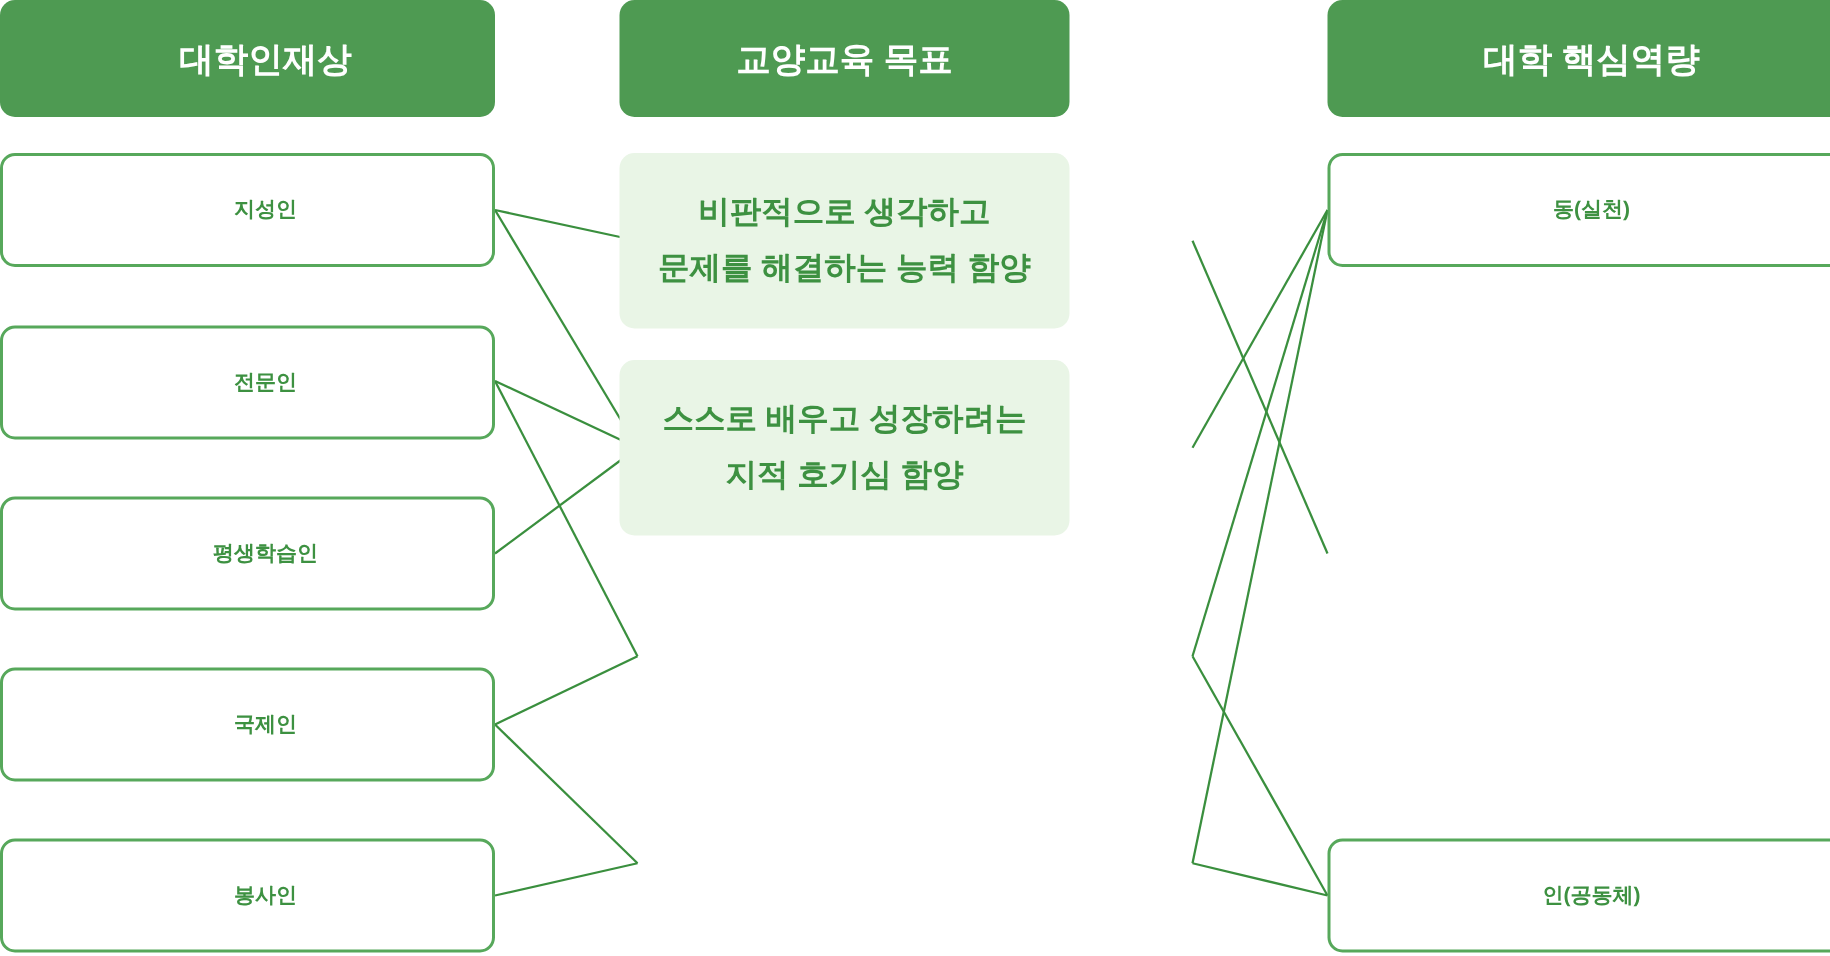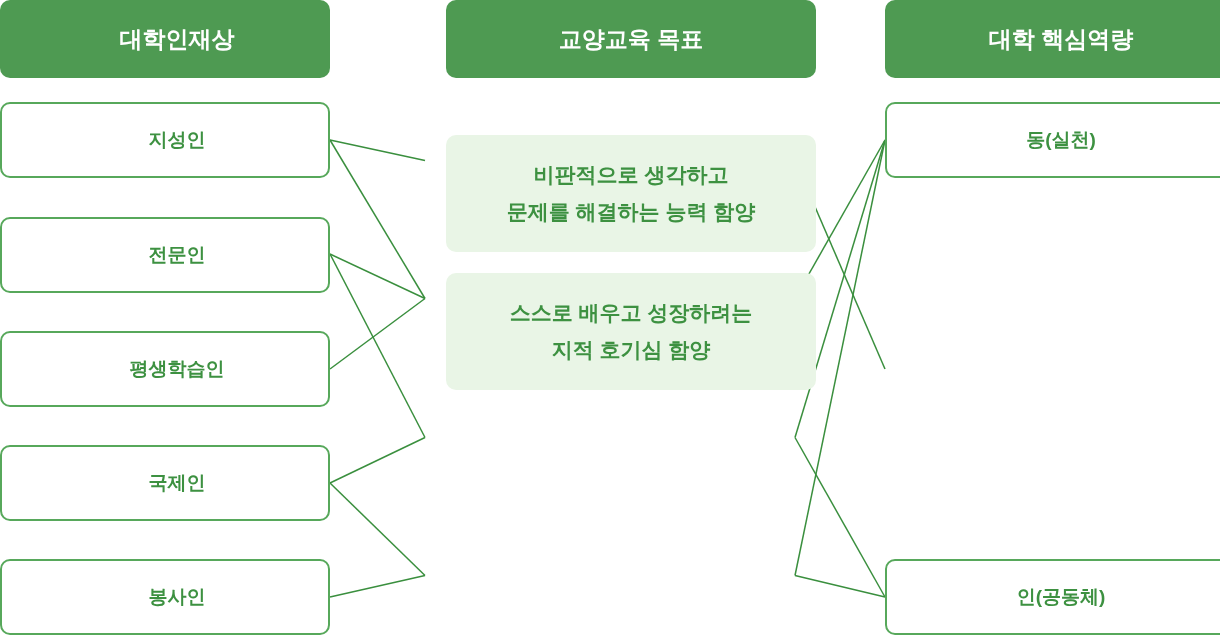--- a/index.html
+++ b/index.html
@@ -4,46 +4,45 @@
 <style>
   html,body{margin:0;padding:0;background:#ffffff;}
   .diagram{
     position:relative;
     width:1220px;height:637px;
     font-family:"Liberation Sans","DejaVu Sans",sans-serif;
     overflow:hidden;
   }
   .lines{position:absolute;left:0;top:0;width:1220px;height:637px;pointer-events:none;}
   .c1{left:0;width:330px;padding-left:24px;}
-  .c2{left:446px;width:370px;}
+  .c2{left:413px;width:300px;}
   .c3{left:885px;width:352px;}
   .header{
     position:absolute;top:0;height:78px;
     background:#4e9a52;color:#ffffff;
     border-radius:10px;
     font-size:23px;font-weight:700;
     display:flex;align-items:center;justify-content:center;
     box-sizing:border-box;
   }
   .white-box{
     position:absolute;height:76px;
     background:#ffffff;
     border:2px solid #57a85b;border-radius:10px;
-    color:#3d9141;font-size:19px;font-weight:700;
+    color:#3d9141;font-size:14px;font-weight:700;
     display:flex;align-items:center;justify-content:center;
     box-sizing:border-box;
   }
   .goal-box{
     position:absolute;height:117px;
     background:#e9f5e6;border-radius:10px;
     color:#3d9141;font-size:21px;font-weight:700;
     line-height:1.75;text-align:center;white-space:pre-line;
     display:flex;align-items:center;justify-content:center;
     box-sizing:border-box;
-    margin-top:33px;
   }
 </style>
 </head>
 <body>
 
 <div class="diagram">
 
   <svg class="lines" width="1220" height="637">
       <line x1="330" y1="140" x2="425" y2="160.5" stroke="#3a8f3e" stroke-width="1.5"></line>
       <line x1="330" y1="140" x2="425" y2="298.5" stroke="#3a8f3e" stroke-width="1.5"></line>

